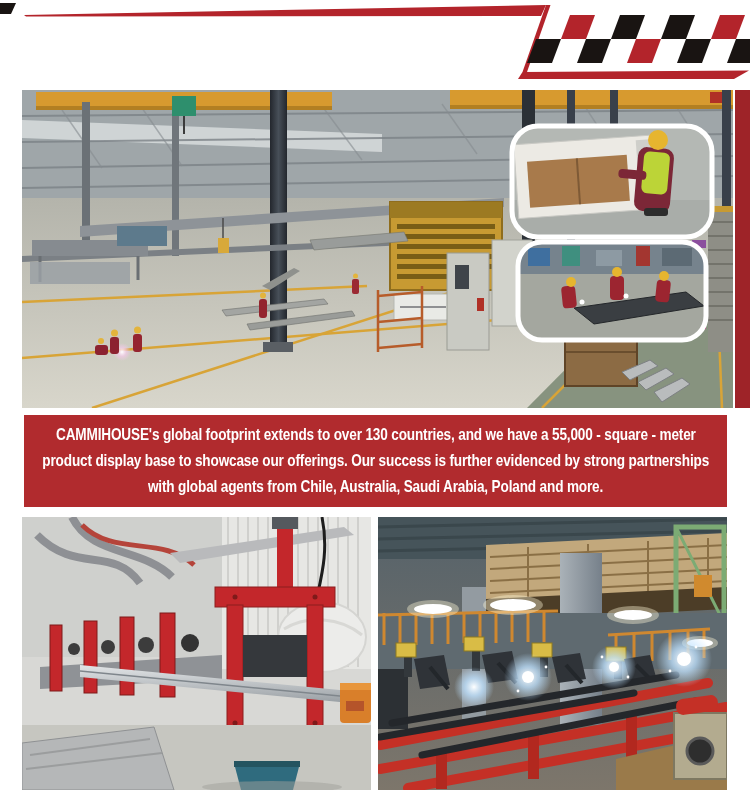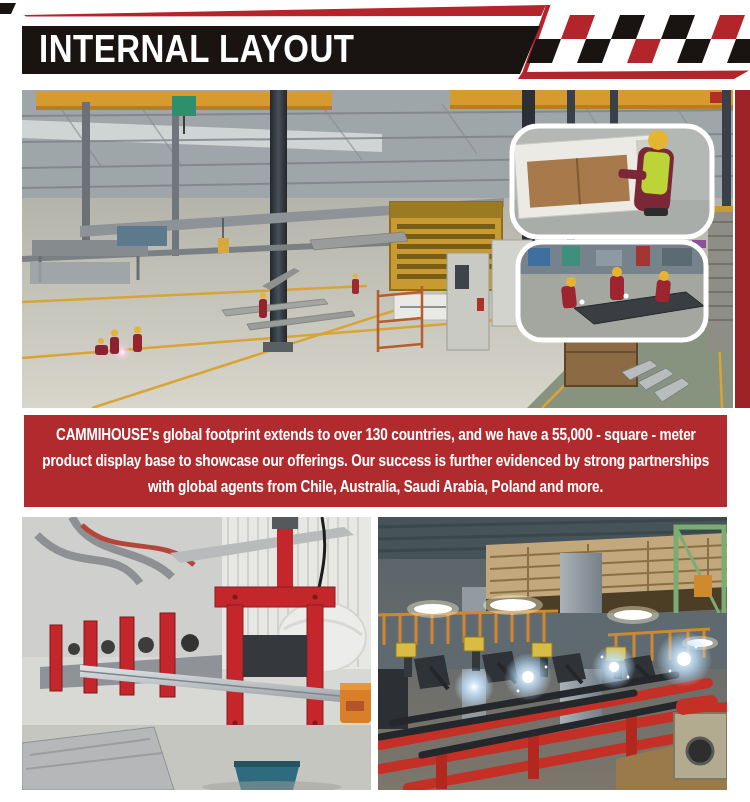--- a/index.html
+++ b/index.html
@@ -50,23 +50,20 @@
       <polygon points="677,63 702,63 711,39 686,39" fill="#191412"></polygon>
       <polygon points="727,63 750,63 750,39 736,39" fill="#191412"></polygon>
 
       <polygon points="561,39 586,39 595,15 570,15" fill="#B3242B"></polygon>
       <polygon points="611,39 636,39 645,15 620,15" fill="#191412"></polygon>
       <polygon points="661,39 686,39 695,15 670,15" fill="#191412"></polygon>
       <polygon points="711,39 736,39 745,15 720,15" fill="#B3242B"></polygon>
     </g>
   </svg>
 
-  <div id="title-bar" class="abs">
-    <div id="title-text">INTERNAL LAYOUT</div>
-  </div>
 
   <div id="hero" class="abs" aria-label="Factory workshop interior with yellow overhead cranes, steel columns and workers in red uniforms welding on the floor">
     <svg viewBox="0 0 711 318" width="711" height="318" xmlns="http://www.w3.org/2000/svg">
       <defs>
         <linearGradient id="floorG" x1="0" y1="0" x2="0" y2="1">
           <stop offset="0" stop-color="#b4b4ab"></stop>
             <stop offset="1" stop-color="#d8d6cb"></stop>
         </linearGradient>
         <linearGradient id="colG" x1="0" y1="0" x2="1" y2="0">
           <stop offset="0" stop-color="#23272d"></stop>

